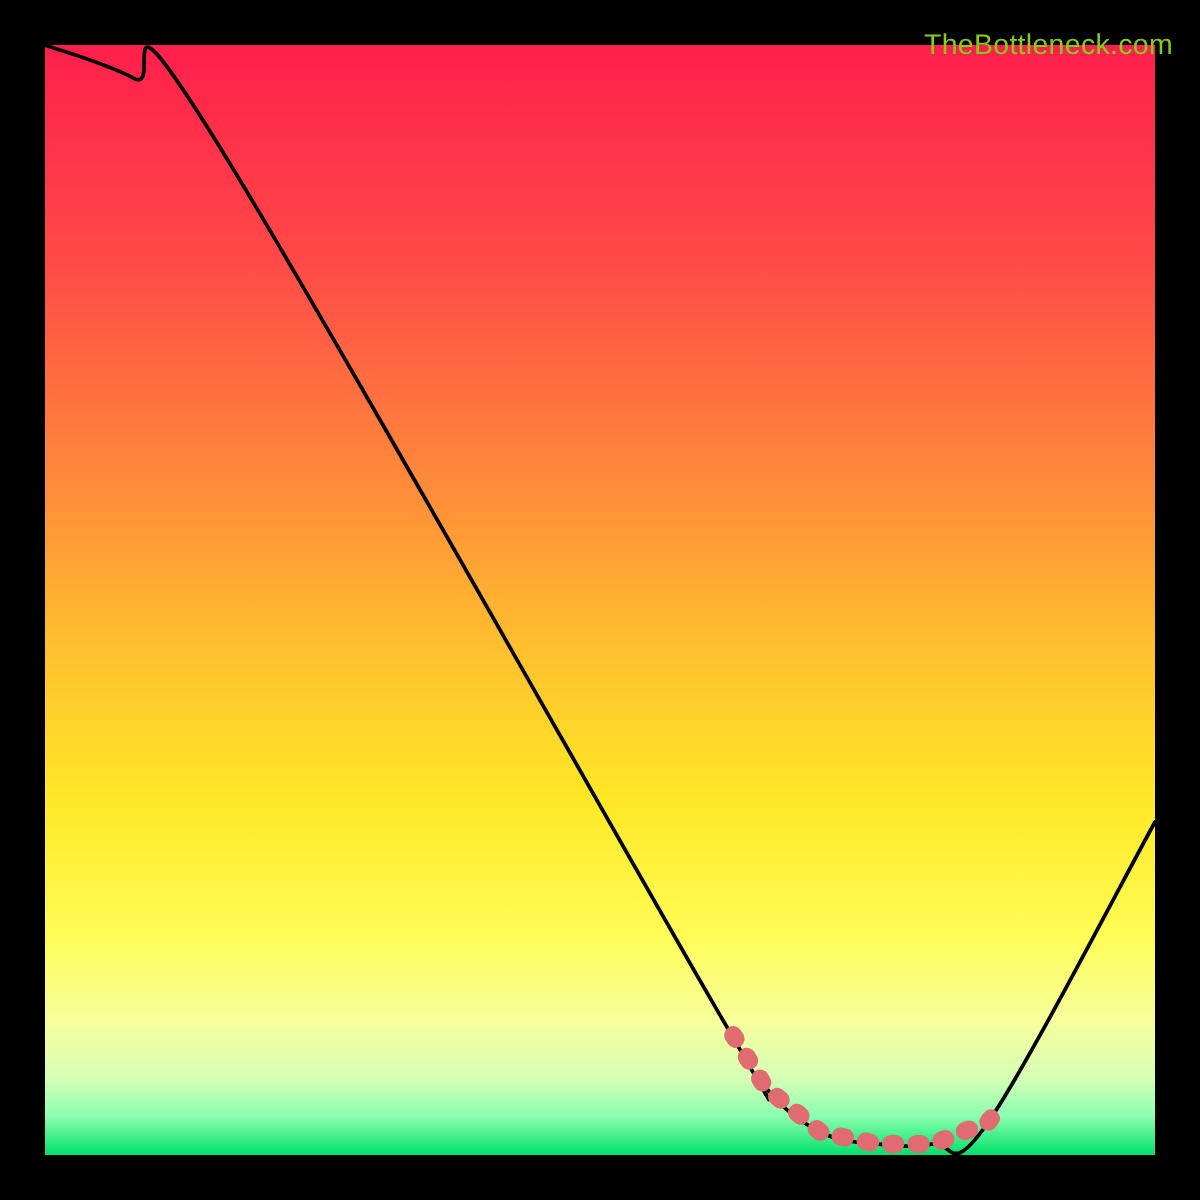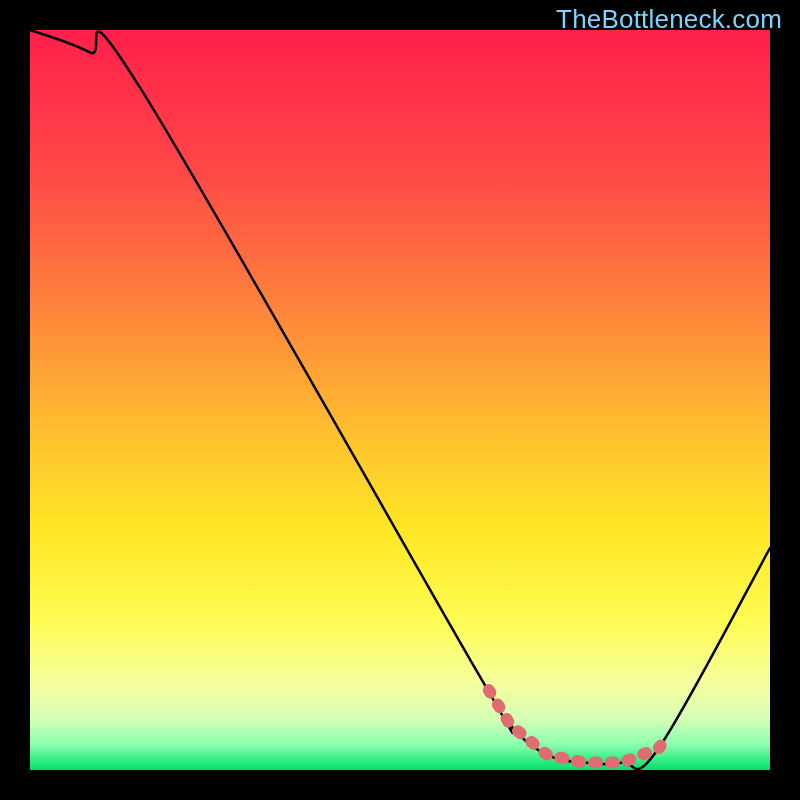--- a/index.html
+++ b/index.html
@@ -7,24 +7,24 @@
     padding: 0;
     width: 800px;
     height: 800px;
     background: #000;
     font-family: Arial, Helvetica, sans-serif;
     position: relative;
     overflow: hidden;
   }
   .watermark {
     position: absolute;
-    top: 4px;
+    top: 20px;
     right: 18px;
-    color: #7dd3fc;
-    font-size: 26px;
+    color: #84cc16;
+    font-size: 19px;
     font-weight: 500;
     z-index: 20;
     letter-spacing: 0.2px;
   }
   .plot-area {
     position: absolute;
     left: 30px;
     top: 30px;
     width: 740px;
     height: 740px;

